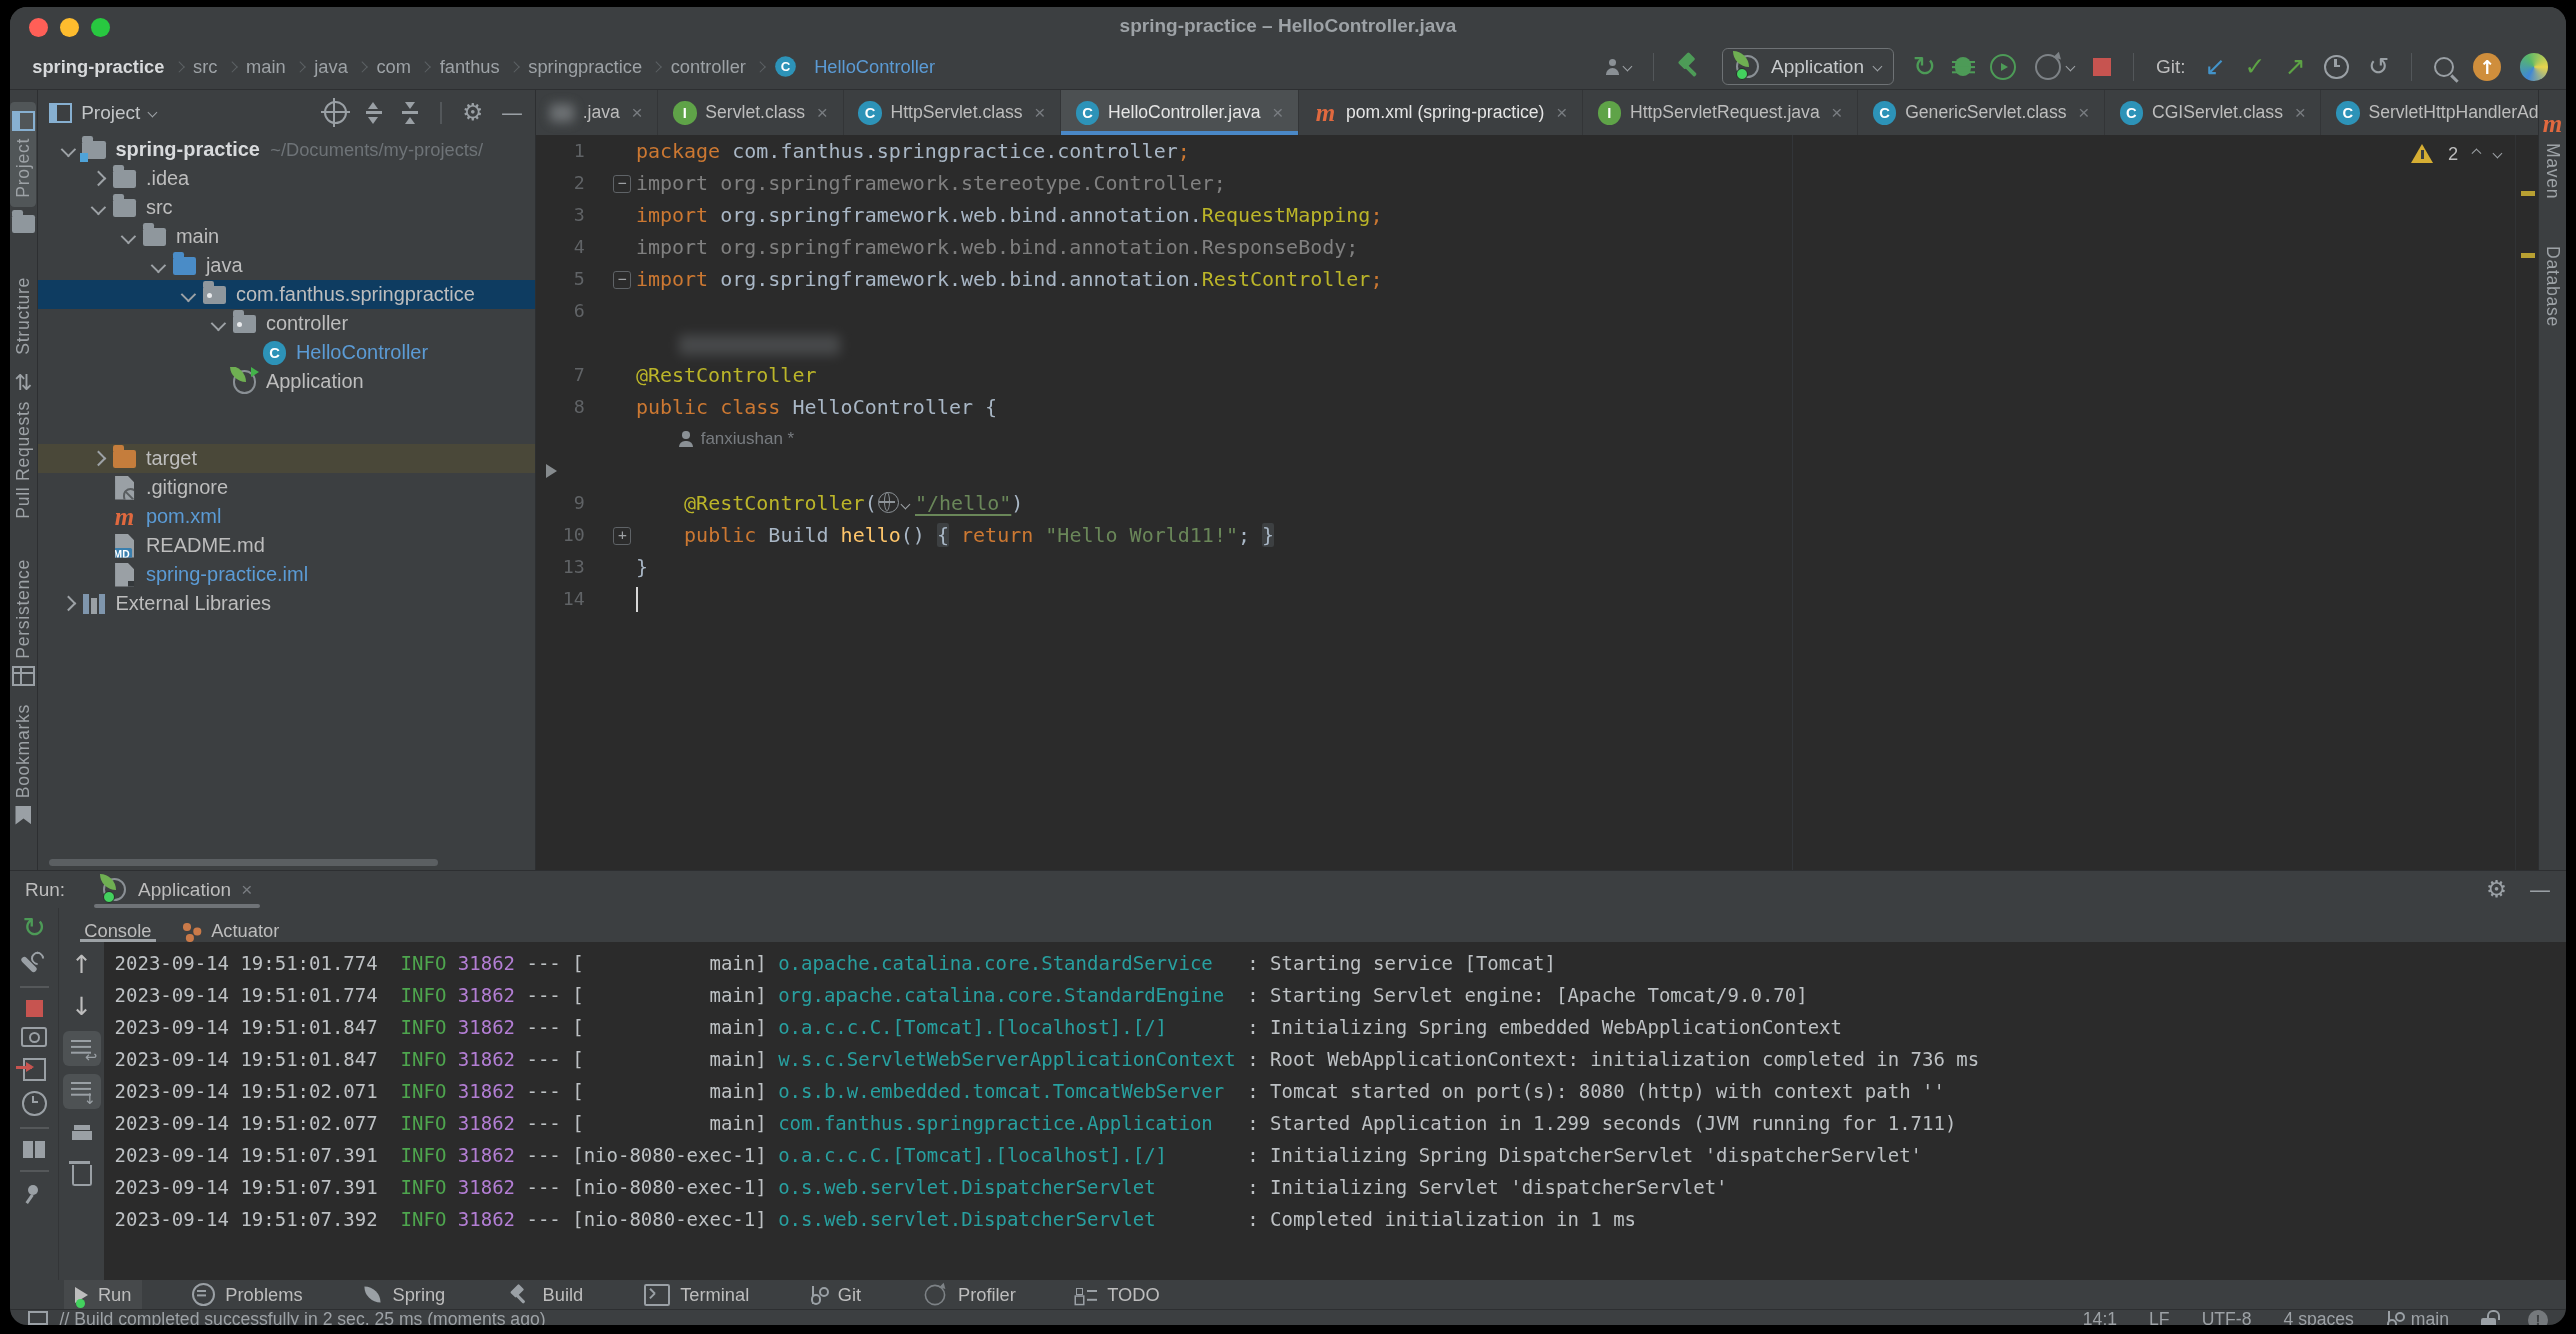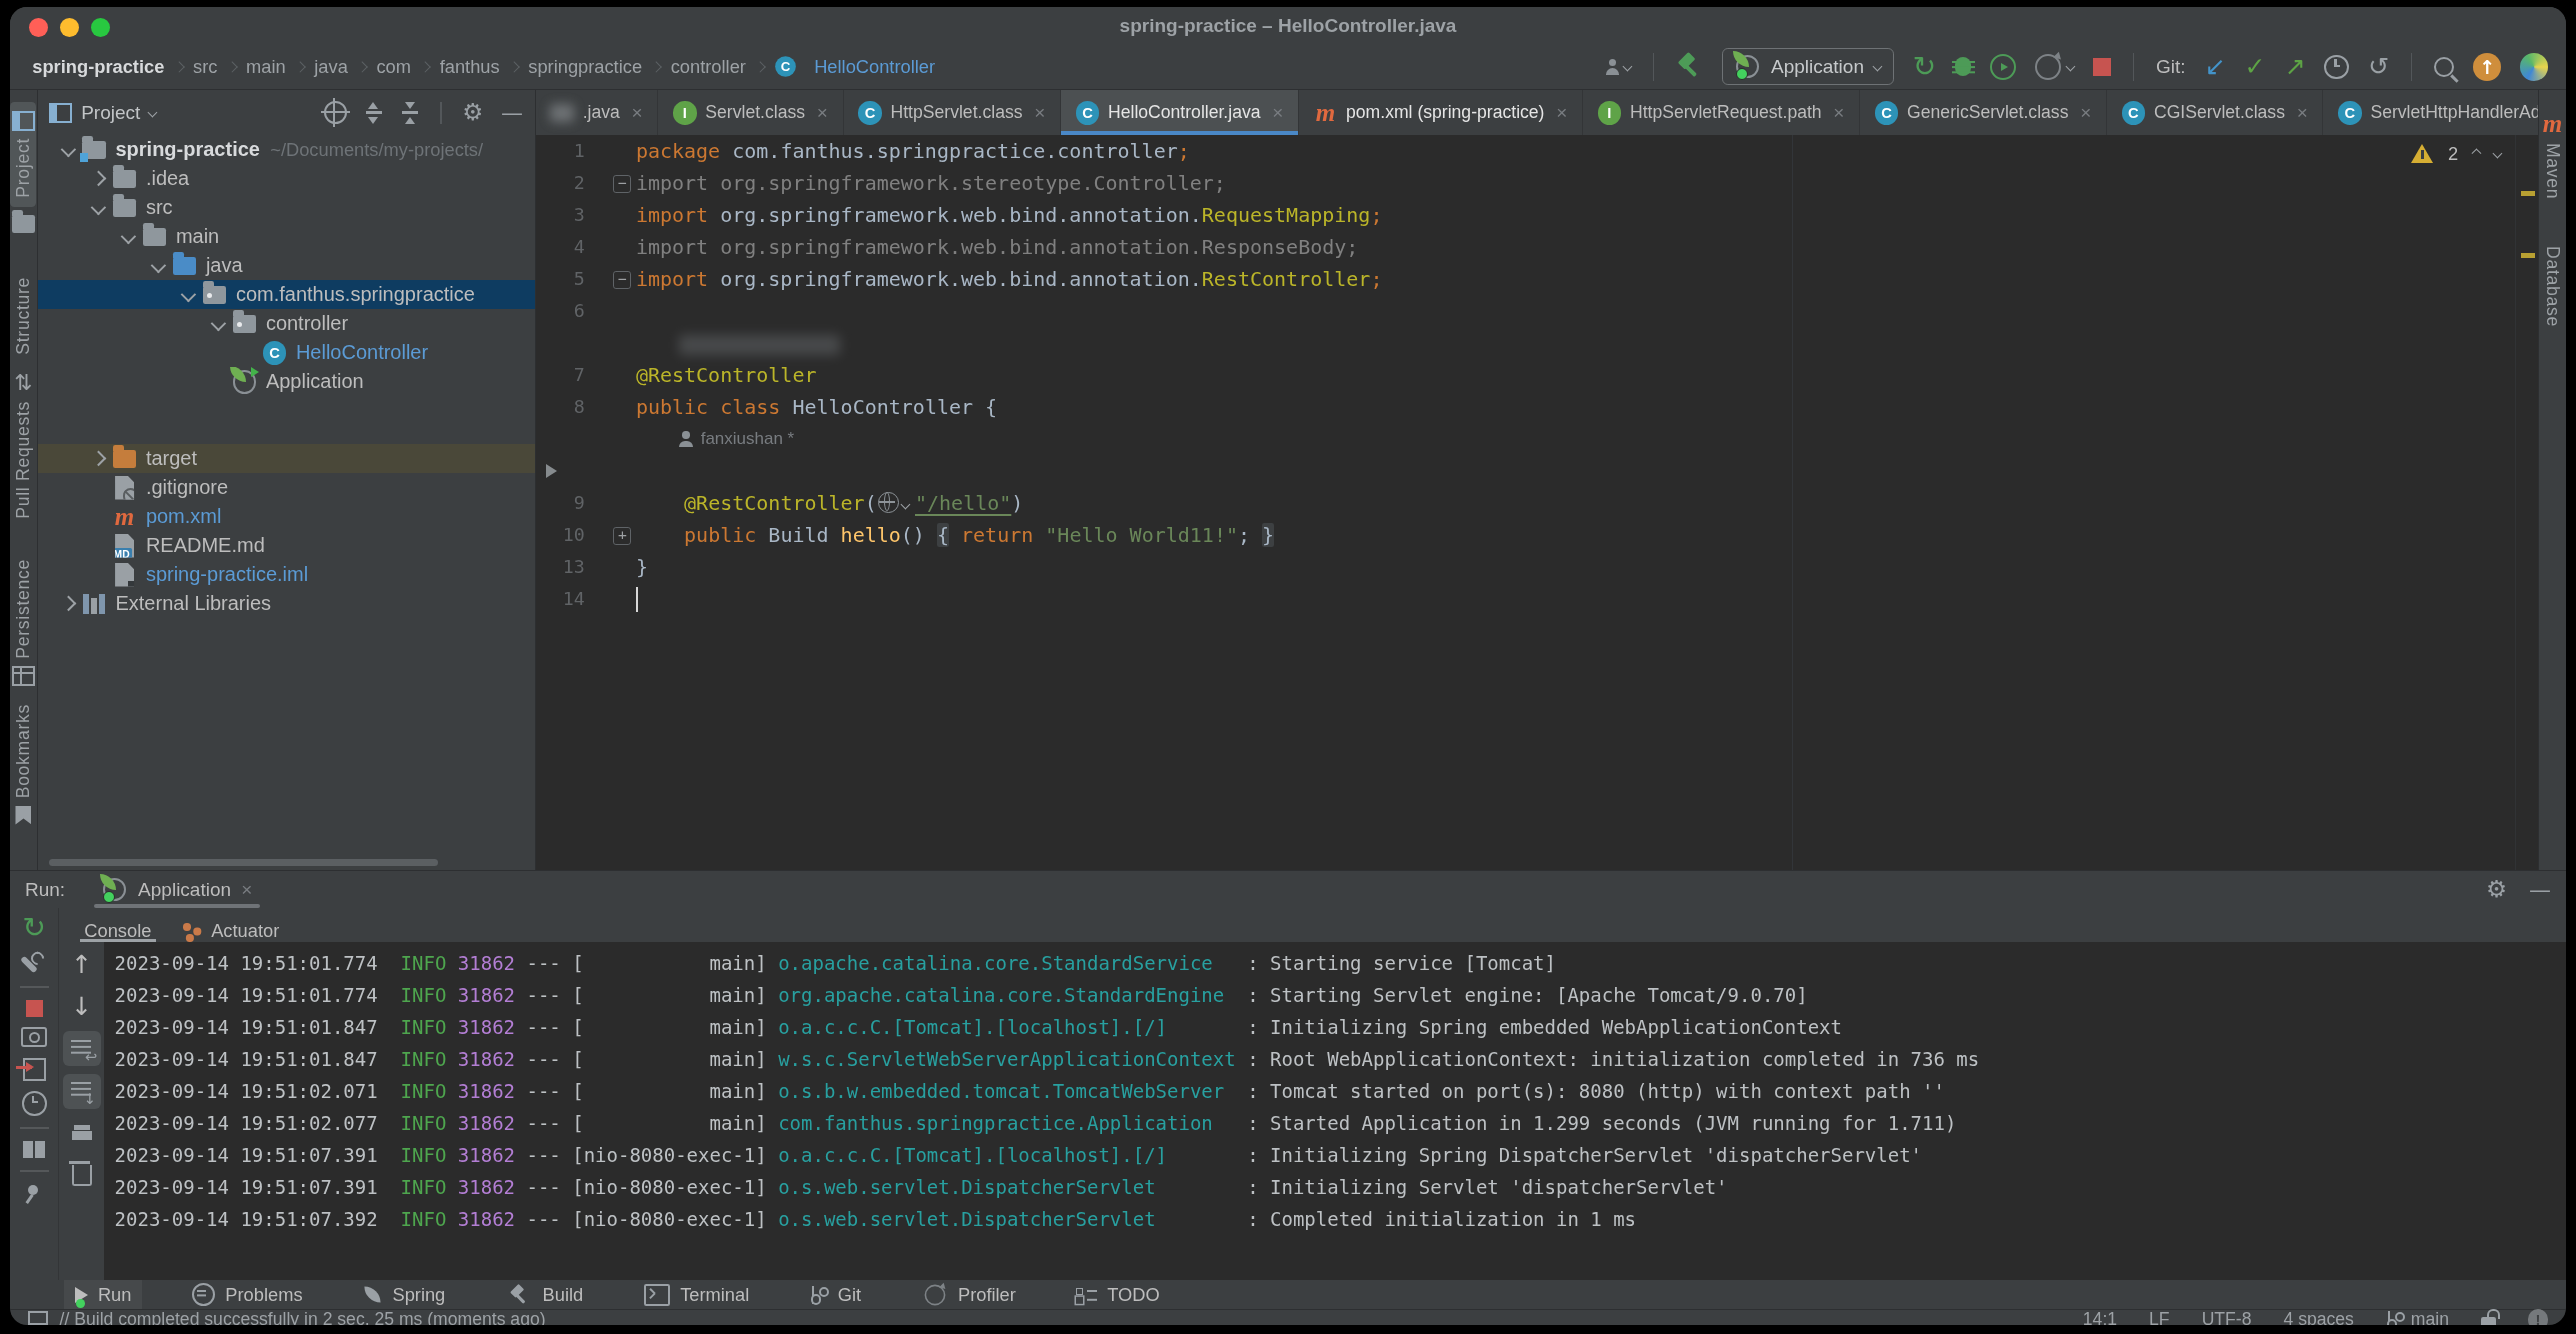--- a/index.html
+++ b/index.html
@@ -212,21 +212,21 @@
   .rtool2{width:45px;flex:none;display:flex;flex-direction:column;align-items:center;gap:7.3px;padding-top:4.4px;}
   .console{flex:1;background:#2b2b2b;font-family:"DejaVu Sans Mono",monospace;font-size:19px;line-height:32px;padding:4.4px 0 0 10.3px;overflow:hidden;white-space:pre;}
   .c-t{color:#bdc1c4;} .c-i{color:#4ea64e;} .c-p{color:#b37ed4;} .c-l{color:#28a0a0;}
   
   .bottombar{height:29px;flex:none;display:flex;align-items:center;gap:40px;padding-left:54px;font-size:18.3px;color:#bdbdbd;}
   .bitem{display:flex;align-items:center;gap:10.3px;height:100%;padding:0 10.3px;}
   .bitem.active{background:#46494b;}
   .runplay{width:0;height:0;border-left:13.2px solid #bdbdbd;border-top:8px solid transparent;border-bottom:8px solid transparent;position:relative;}
   .rundot{position:absolute;left:-11.7px;top:4.4px;width:8.8px;height:8.8px;border-radius:50%;background:#43d15e;}
   .statusbar{height:19px;flex:none;display:flex;align-items:center;padding:0 17.6px;font-size:17.6px;color:#9da2a6;border-top:1.5px solid #2d2f31;gap:11.7px;}
-  .statusbar .right{margin-left:auto;display:flex;align-items:flex-start;gap:32px;}
+  .statusbar .right{margin-left:auto;display:flex;align-items:center;gap:32px;}
   .stico{width:16px;height:13.2px;border:2.2px solid #9aa0a5;position:relative;}
   .stico::before{content:"";position:absolute;left:0;bottom:0;width:100%;height:3.7px;background:#9aa0a5;}
 </style>
 </head>
 <body>
 
 <div class="win">
 
   <div class="titlebar">
     <div class="lights">
@@ -527,21 +527,21 @@
             <span class="ticon">
               <span class="micon">m</span>
             </span>
             <span class="tl blue">pom.xml (spring-practice)</span>
             <span class="x">×</span>
           </div>
           <div class="tab">
             <span class="ticon">
               <span class="cletter intf">I</span>
             </span>
-            <span class="tl">HttpServletRequest.path</span>
+            <span class="tl">HttpServletRequest.java</span>
             <span class="x">×</span>
           </div>
           <div class="tab">
             <span class="ticon">
               <span class="cletter cls">C</span>
             </span>
             <span class="tl">GenericServlet.class</span>
             <span class="x">×</span>
           </div>
           <div class="tab">

